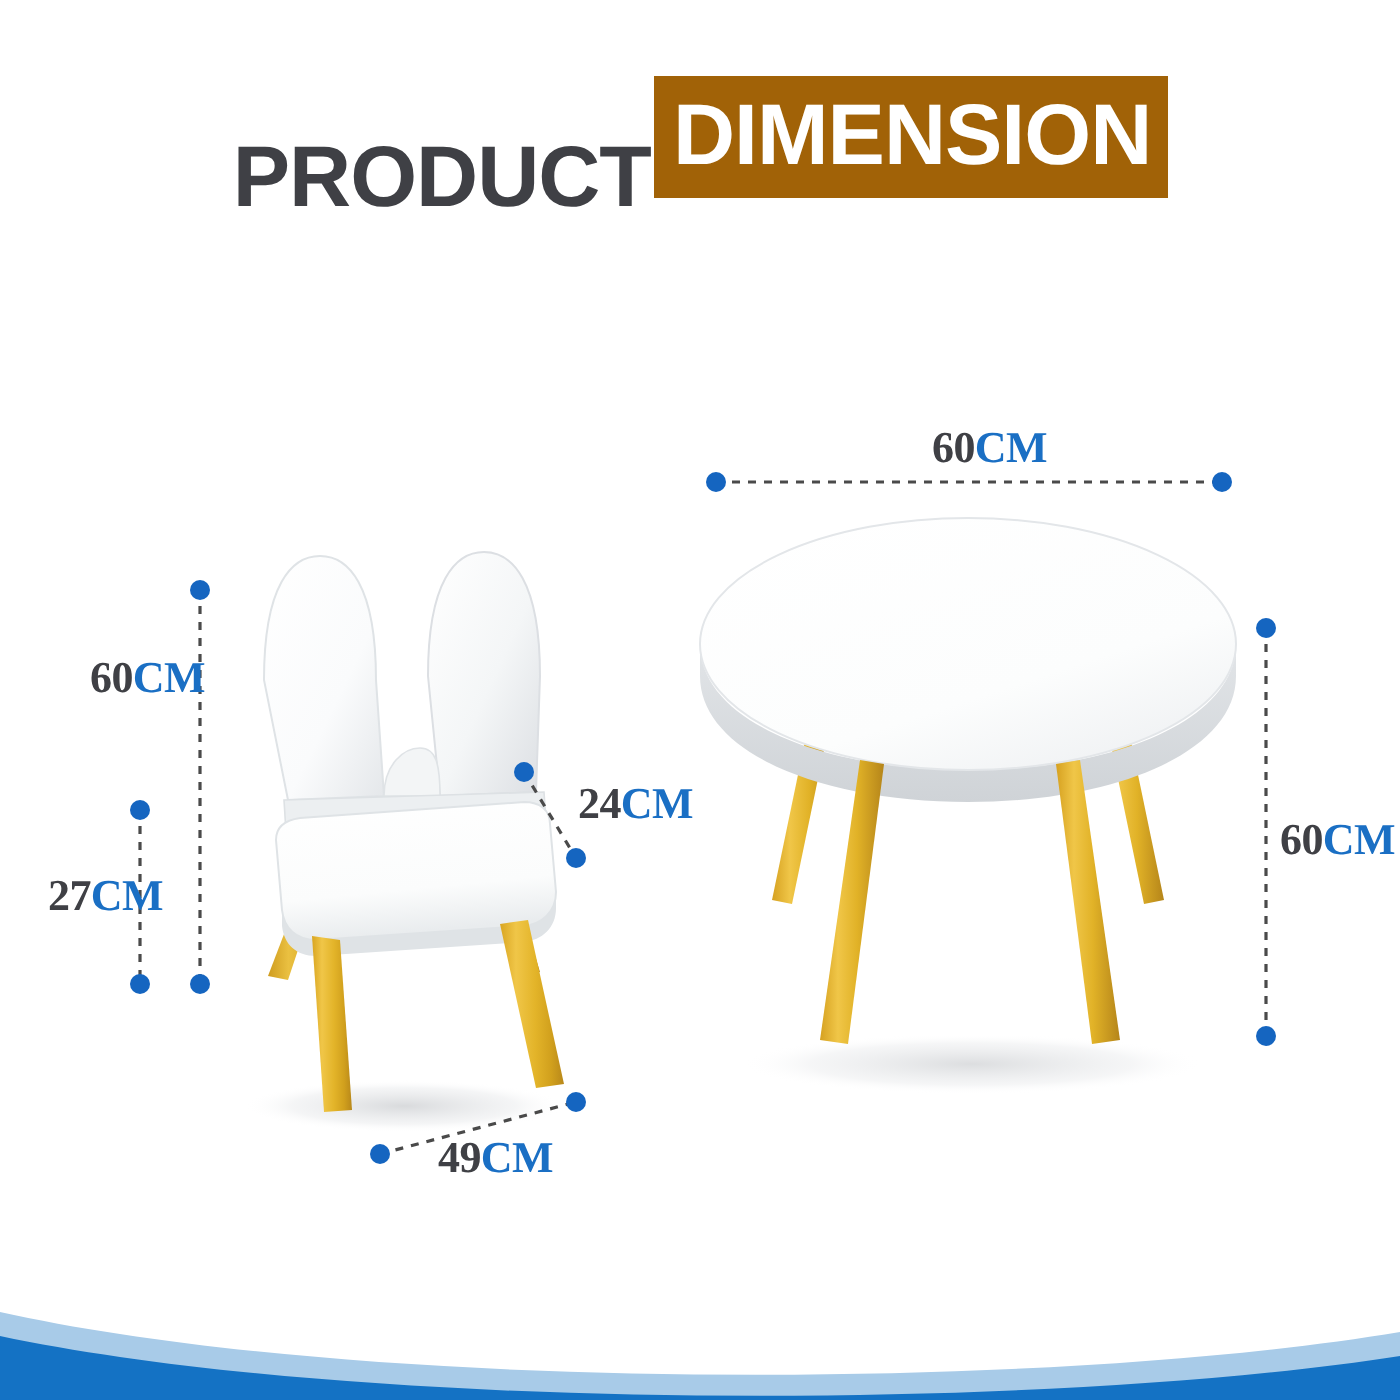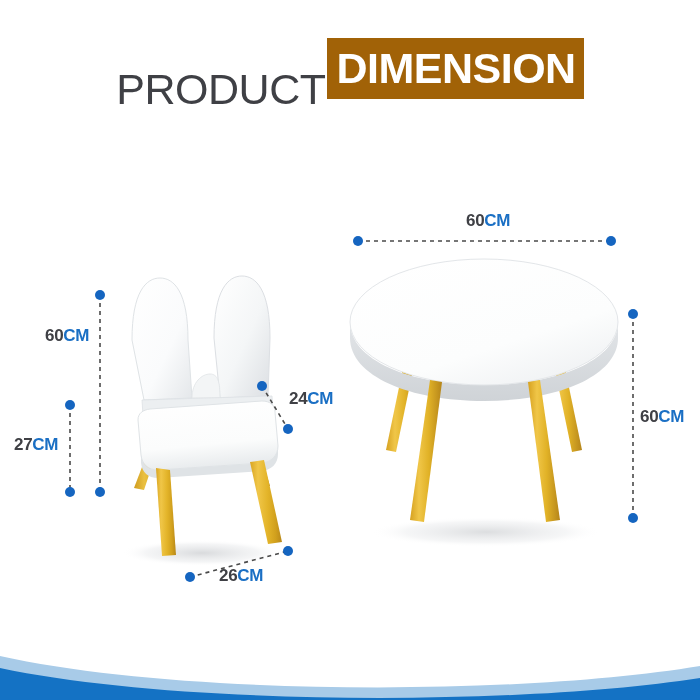--- a/index.html
+++ b/index.html
@@ -27,21 +27,21 @@
     left: 0;
     top: 38px;
     width: 700px;
     height: 60px;
     display: flex;
     align-items: center;
     justify-content: center;
   }
   .title-word-dark {
     font-size: 43px;
-    font-weight: normal;
+    font-weight: bold;
     letter-spacing: -0.5px;
     color: #3f4045;
     line-height: 1;
     padding-right: 2px;
     white-space: nowrap;
     margin-top: 43px;
   }
   .title-block-blue {
     background: #a16207;
     padding: 9px 8px 9px 9px;
@@ -52,25 +52,26 @@
     font-size: 43px;
     font-weight: bold;
     letter-spacing: -0.5px;
     color: #ffffff;
     line-height: 1;
   }
 
   
   .dim-label {
     position: absolute;
-    font-size: 17px;
+    font-size: 22px;
     font-weight: bold;
     color: #3f4045;
     white-space: nowrap;
     letter-spacing: -0.3px;
+    font-family: Liberation Serif, serif;
   }
   .dim-label .unit { color: #1a6fc4; }
 
   
   #dim-svg {
     position: absolute;
     left: 0; top: 0;
     width: 700px; height: 700px;
     pointer-events: none;
   }
@@ -234,30 +235,30 @@
       <line x1="633" y1="314" x2="633" y2="518" stroke="#4a4a4a" stroke-width="1.6" stroke-dasharray="4,4"></line>
       <circle cx="633" cy="314" r="5" fill="#1565c0"></circle>
       <circle cx="633" cy="518" r="5" fill="#1565c0"></circle>
     </g>
   </svg>
 
   <div class="dim-label" style="left:45px; top:326px;">
     <span>60</span><span class="unit">CM</span>
   </div>
 
-  <div class="dim-label" style="left:14px; top:435px;">
+  <div class="dim-label" style="left:24px; top:435px;">
     <span>27</span><span class="unit">CM</span>
   </div>
 
   <div class="dim-label" style="left:289px; top:389px;">
     <span>24</span><span class="unit">CM</span>
   </div>
 
   <div class="dim-label" style="left:219px; top:566px;">
-    <span>26</span><span class="unit">CM</span>
+    <span>49</span><span class="unit">CM</span>
   </div>
 
   <div class="dim-label" style="left:466px; top:211px;">
     <span>60</span><span class="unit">CM</span>
   </div>
 
   <div class="dim-label" style="left:640px; top:407px;">
     <span>60</span><span class="unit">CM</span>
   </div>
 

